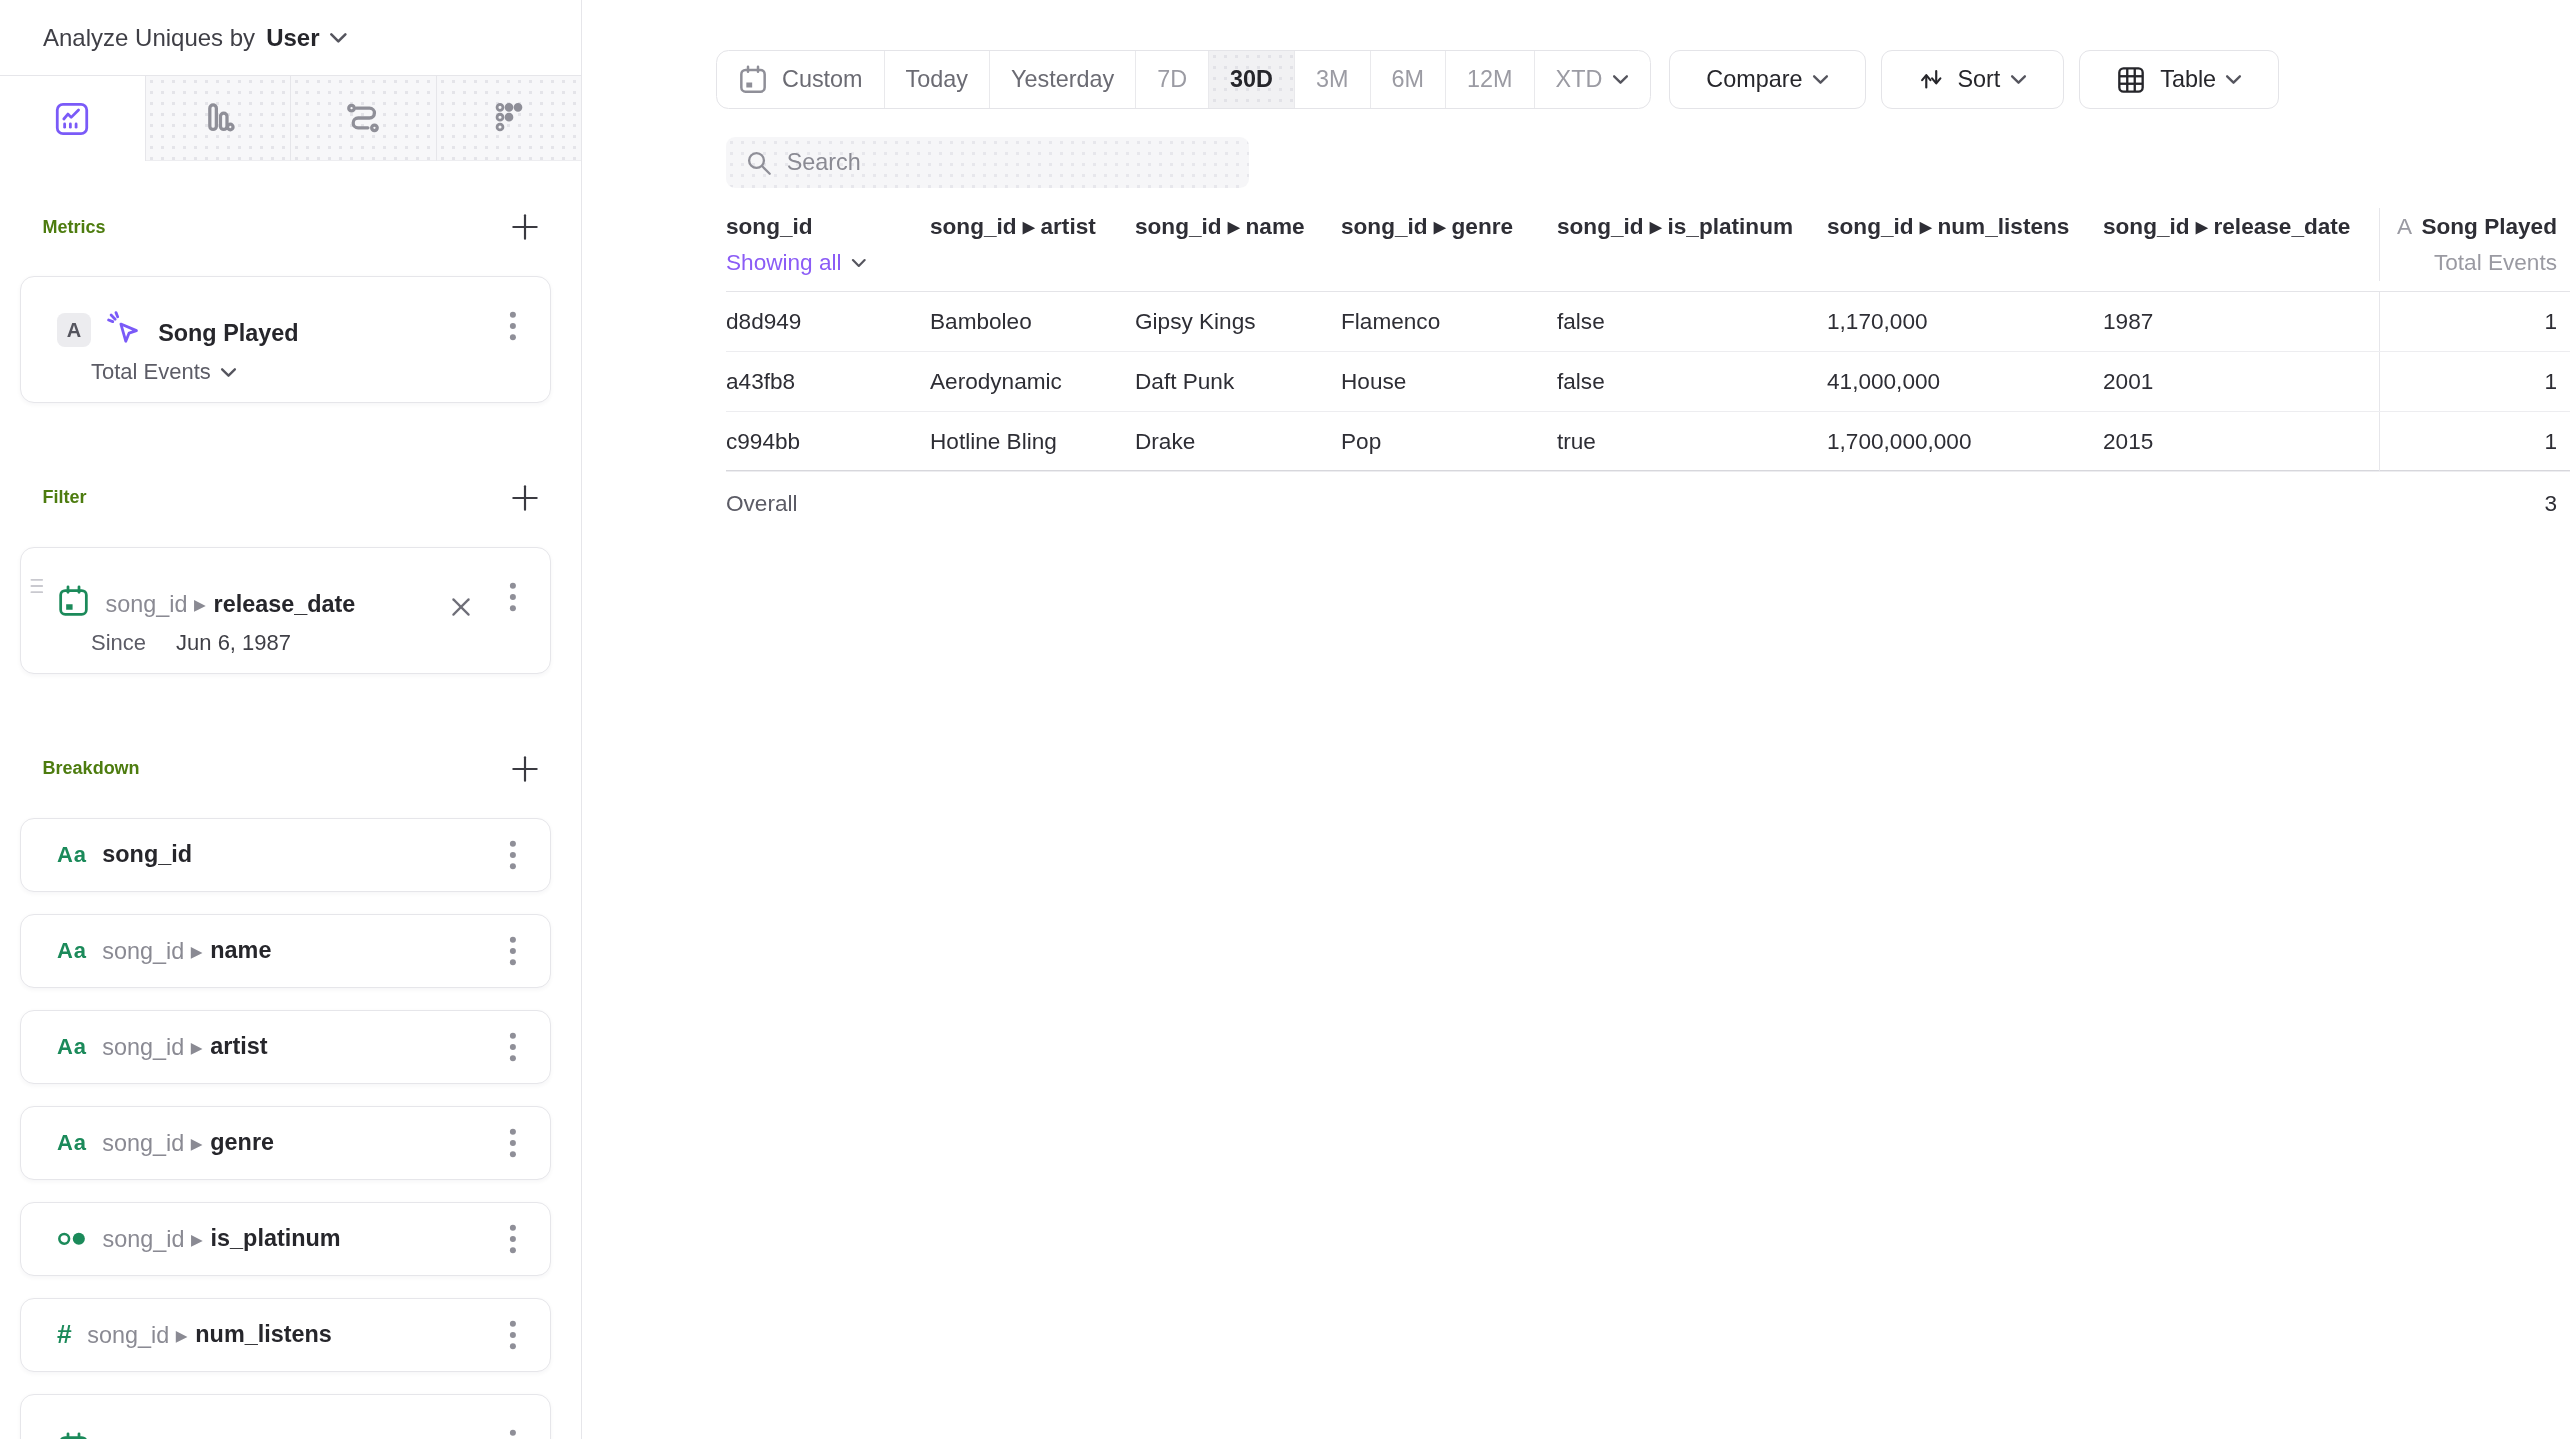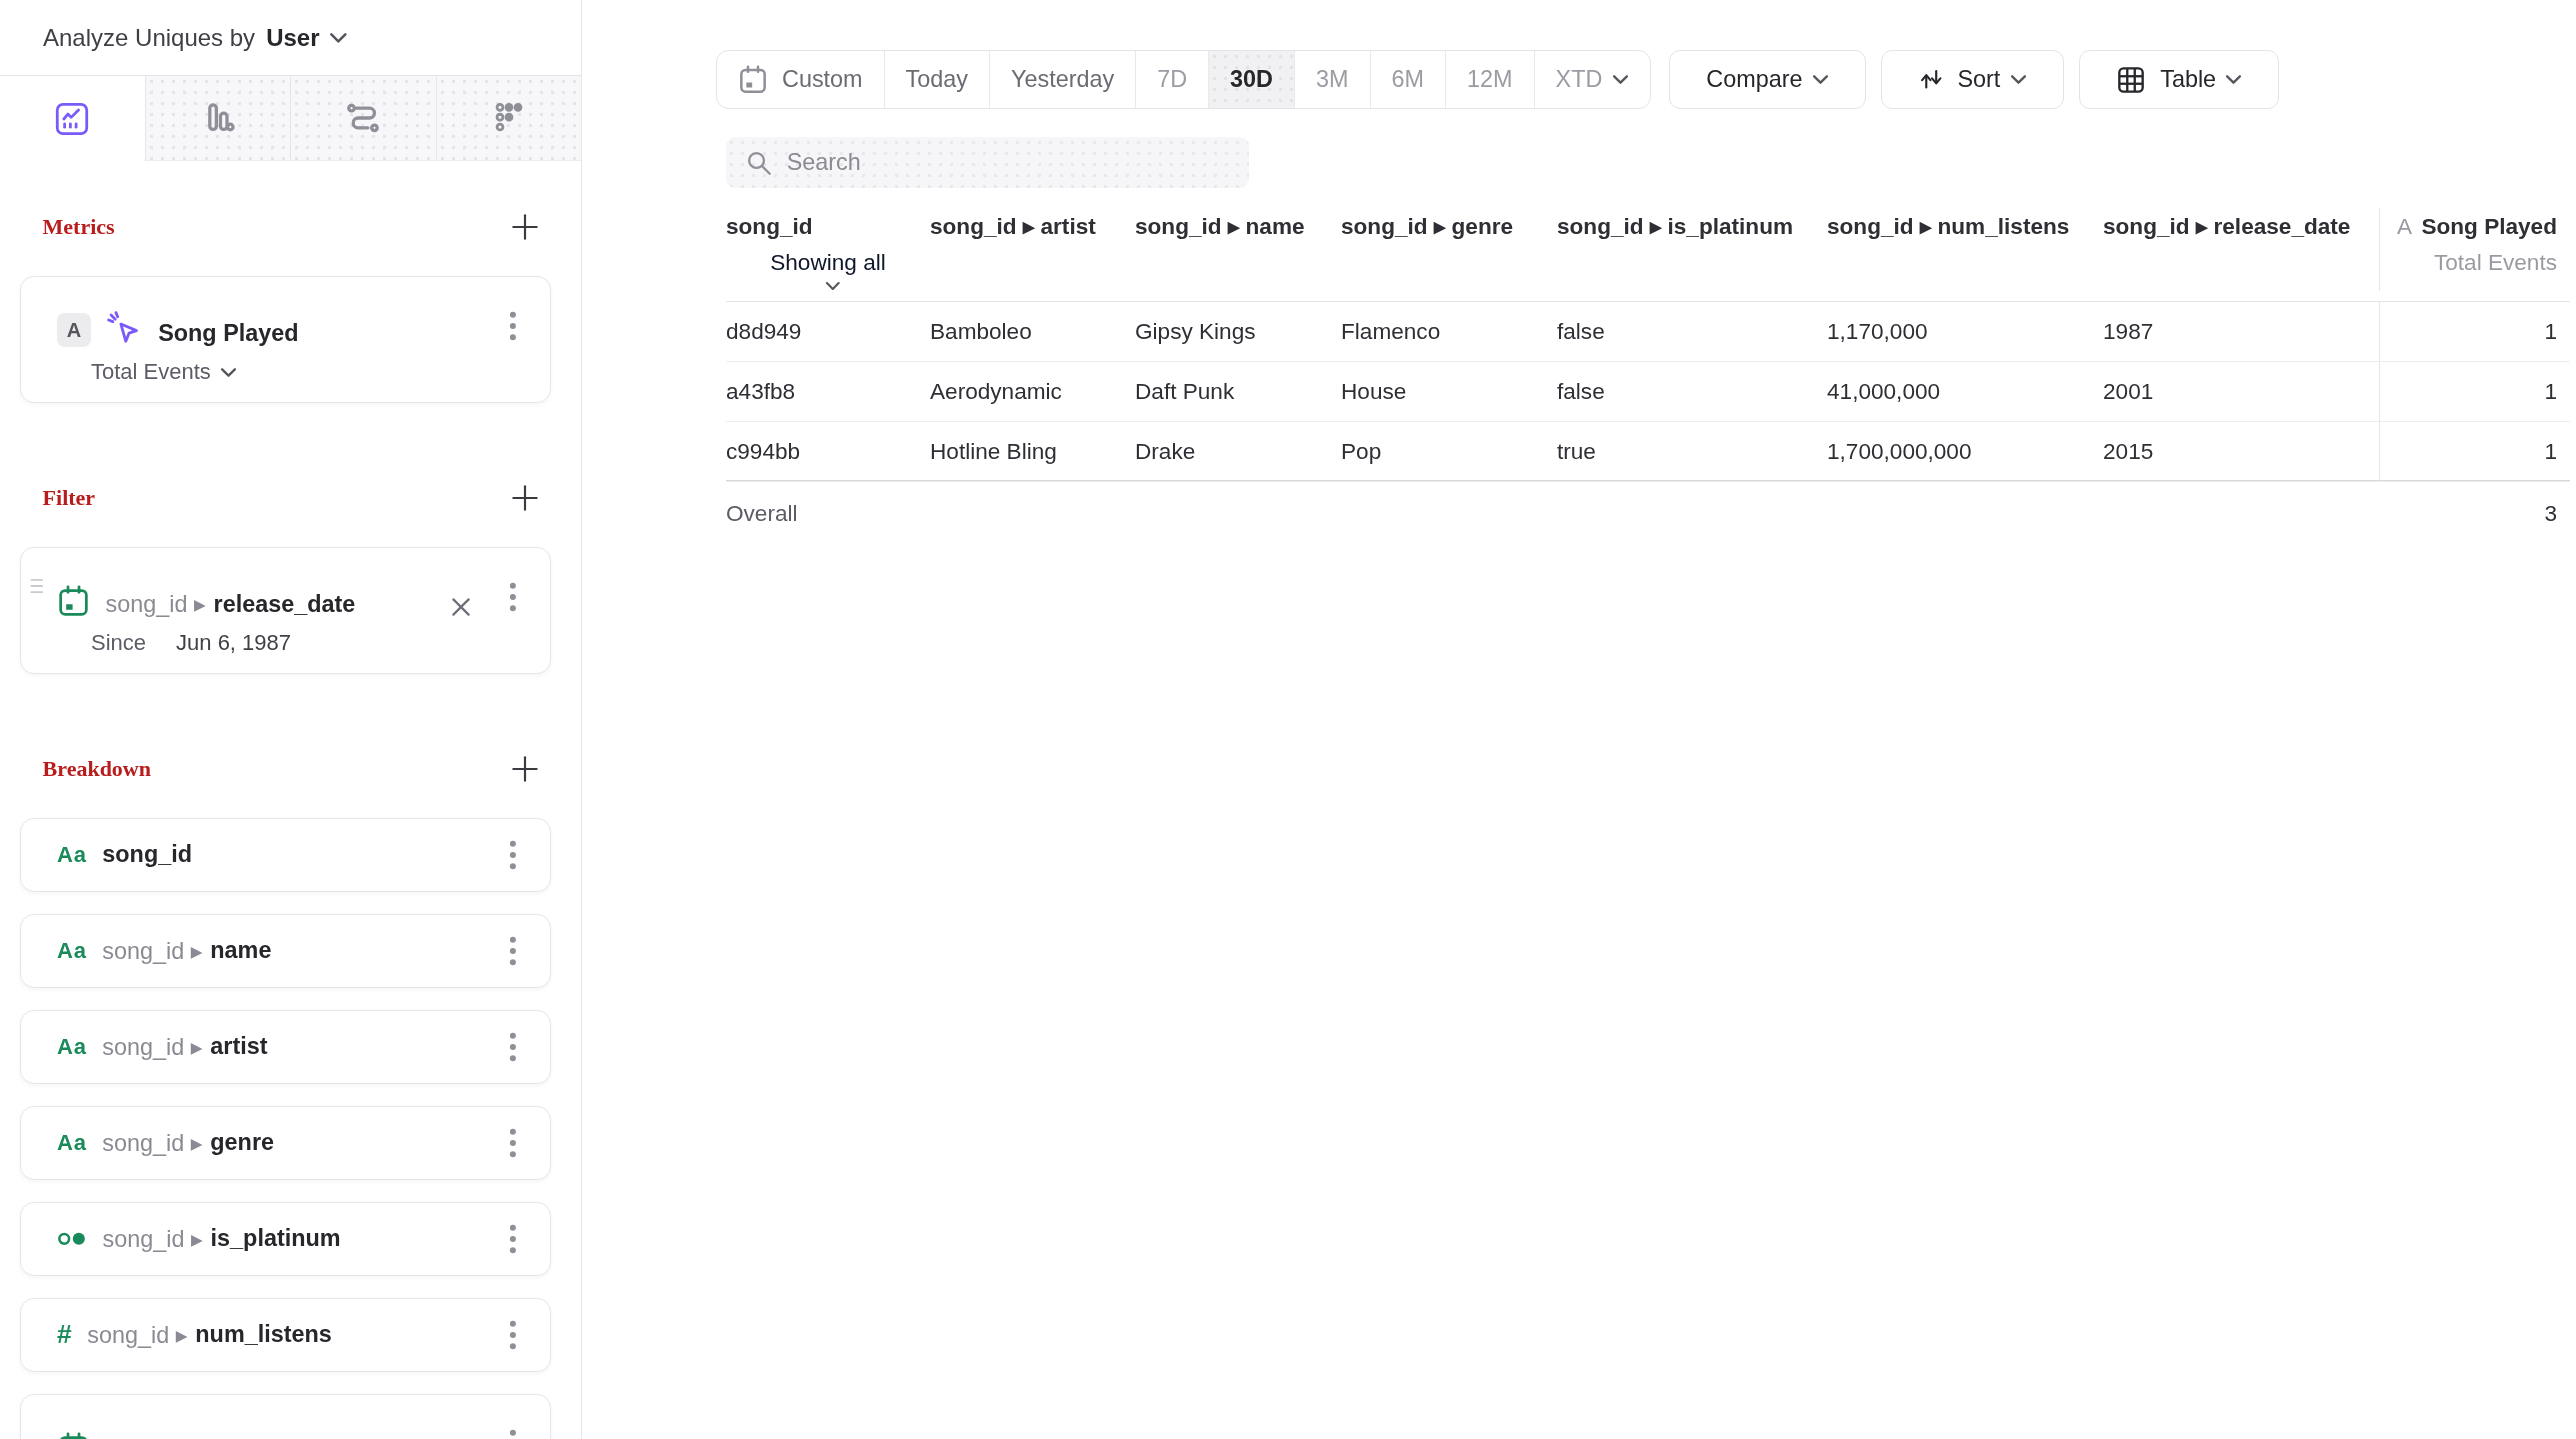--- a/index.html
+++ b/index.html
@@ -16,21 +16,21 @@
   .view-tabs { display:flex; height:86px; border-top:1.6px solid #e6e6ea; }
   .view-tab { flex:1; display:flex; align-items:center; justify-content:center;
     border-right:1.6px solid #e6e6ea; cursor:pointer; }
   .view-tab:last-child { border-right:none; }
   .view-tab.inactive { background-color:#f7f7f9;
     background-image:radial-gradient(#e4e4e9 1.7px, transparent 1.7px);
     background-size:11px 11px; border-bottom:1.6px solid #ededf0; }
   .sections { padding:51px 30px 0 20px; }
   .sec-head { display:flex; align-items:center; justify-content:space-between;
     margin:0 0 34px 22.6px; }
-  .sec-title { font-size:22px; font-weight:700; color:#b91c1c;font-family:Liberation Serif, serif; }
+  .sec-title { font-size:18px; font-weight:700; color:#4d7c0f; }
   .sec-gap { height:58px; }
   .card { position:relative; border:1.6px solid #e6e6ea; border-radius:14px;
     background:#fff; box-shadow:0 1.6px 4.7px rgba(30,30,40,.04);
     padding:0 30px 0 36px; margin-bottom:22px; }
   .card .line1 { display:flex; align-items:center; height:72px; }
   .card.two .line1 { height:67px; align-items:flex-end; padding-bottom:3.1px; }
   .card.two { padding-top:6.2px; padding-bottom:7.8px; }
   .card .line2 { display:flex; align-items:center; height:44px; margin-left:34px;
     font-size:22px; color:#5c5c66; }
   .grow { flex:1; }
@@ -77,22 +77,22 @@
     font-size:23.4px; color:#3f3f46; margin-left:14px;
     font-family:"Liberation Sans", sans-serif; }
   .search input::placeholder { color:#8a8a93; }
 
   .table { margin:9.3px 9.3px 0 142px; width:1844px; }
   .trow { display:grid;
     grid-template-columns:204px 205px 206px 216px 270px 276px 276px 192px; }
   .thead { border-bottom:1.6px solid #e4e4e8; padding:11px 0 9.3px 0; }
   .th { font-size:22.6px; font-weight:700; color:#2e2e35; line-height:37px;
     cursor:pointer; white-space:nowrap; }
-  .showing { font-size:22.6px; color:#0f172a; line-height:36px; cursor:pointer;
-    display:flex; align-items:center;flex-direction:column; }
+  .showing { font-size:22.6px; color:#8b5cf6; line-height:36px; cursor:pointer;
+    display:flex; align-items:center; }
   .col-metric { border-left:1.6px solid #e6e6ea; text-align:right; padding-right:14px; }
   .metric-h1 { line-height:37px; font-size:22.6px; white-space:nowrap; }
   .metric-h1 .mbadge { color:#9a9aa2; font-weight:400; margin-right:9.3px; }
   .metric-h1 .mname { font-weight:700; }
   .metric-h2 { line-height:36px; font-size:22.6px; color:#9a9aa2; }
   .drow { border-bottom:1.6px solid #ededf0; }
   .drow .td { height:59px; line-height:59px; font-size:22.6px; color:#2e2e35;
     white-space:nowrap; }
   .drow .td.col-metric { color:#2e2e35; }
   .orow { border-top:1.6px solid #d7d7dc; margin-top:-1.6px; }

